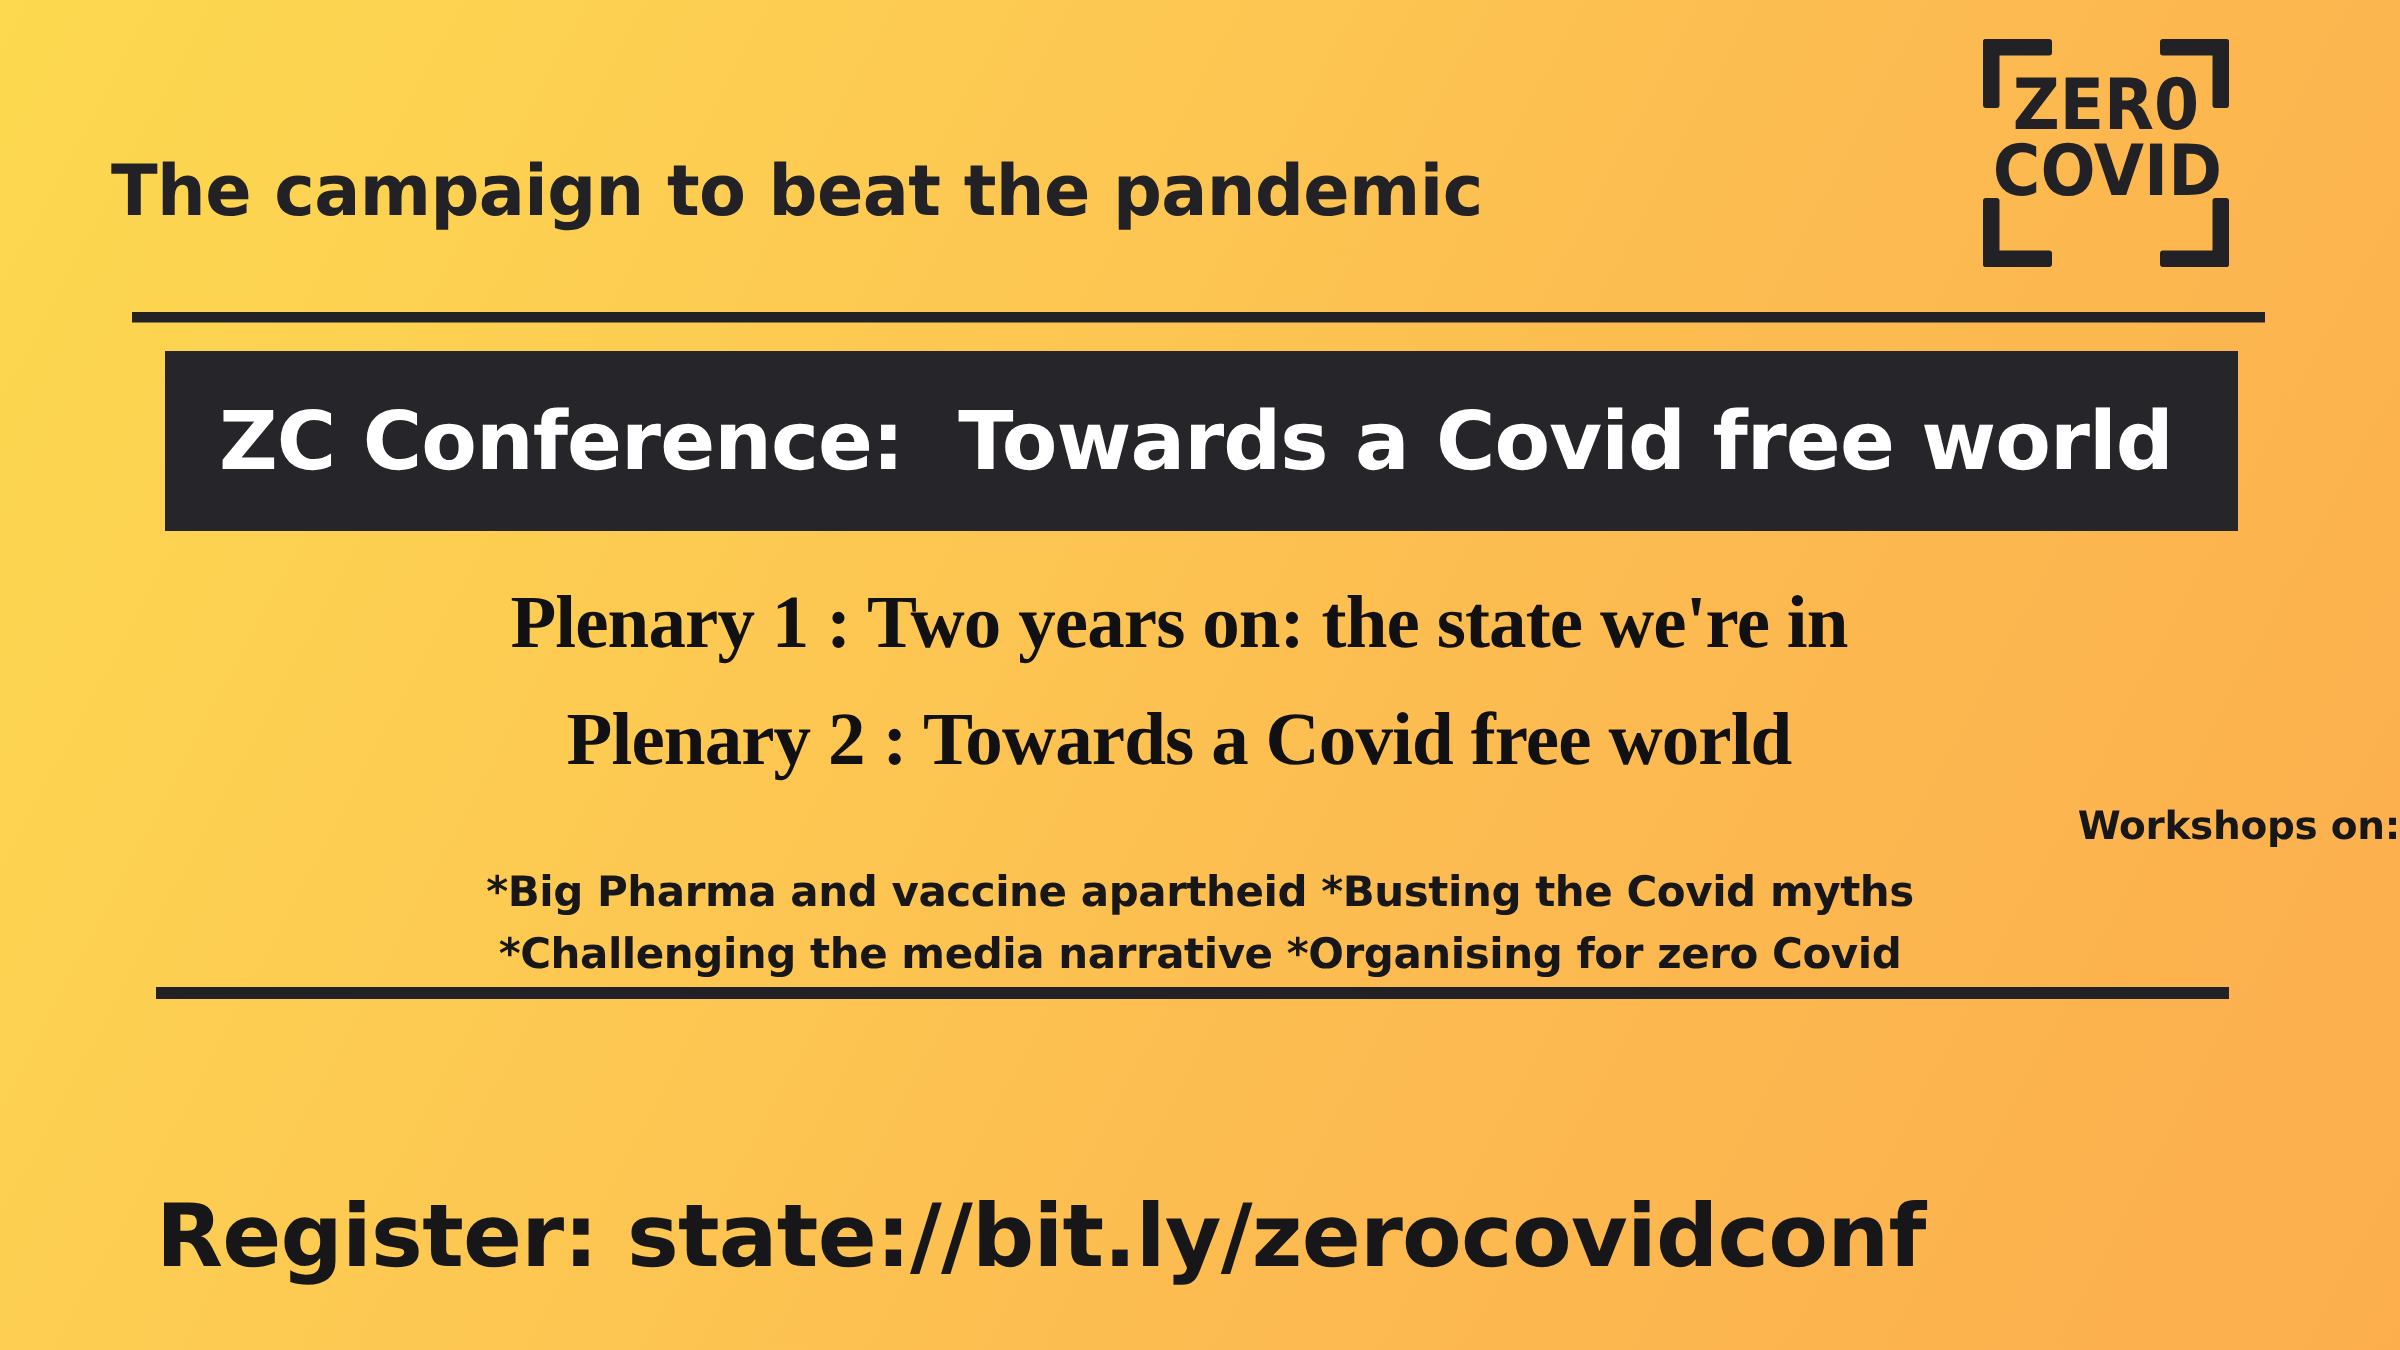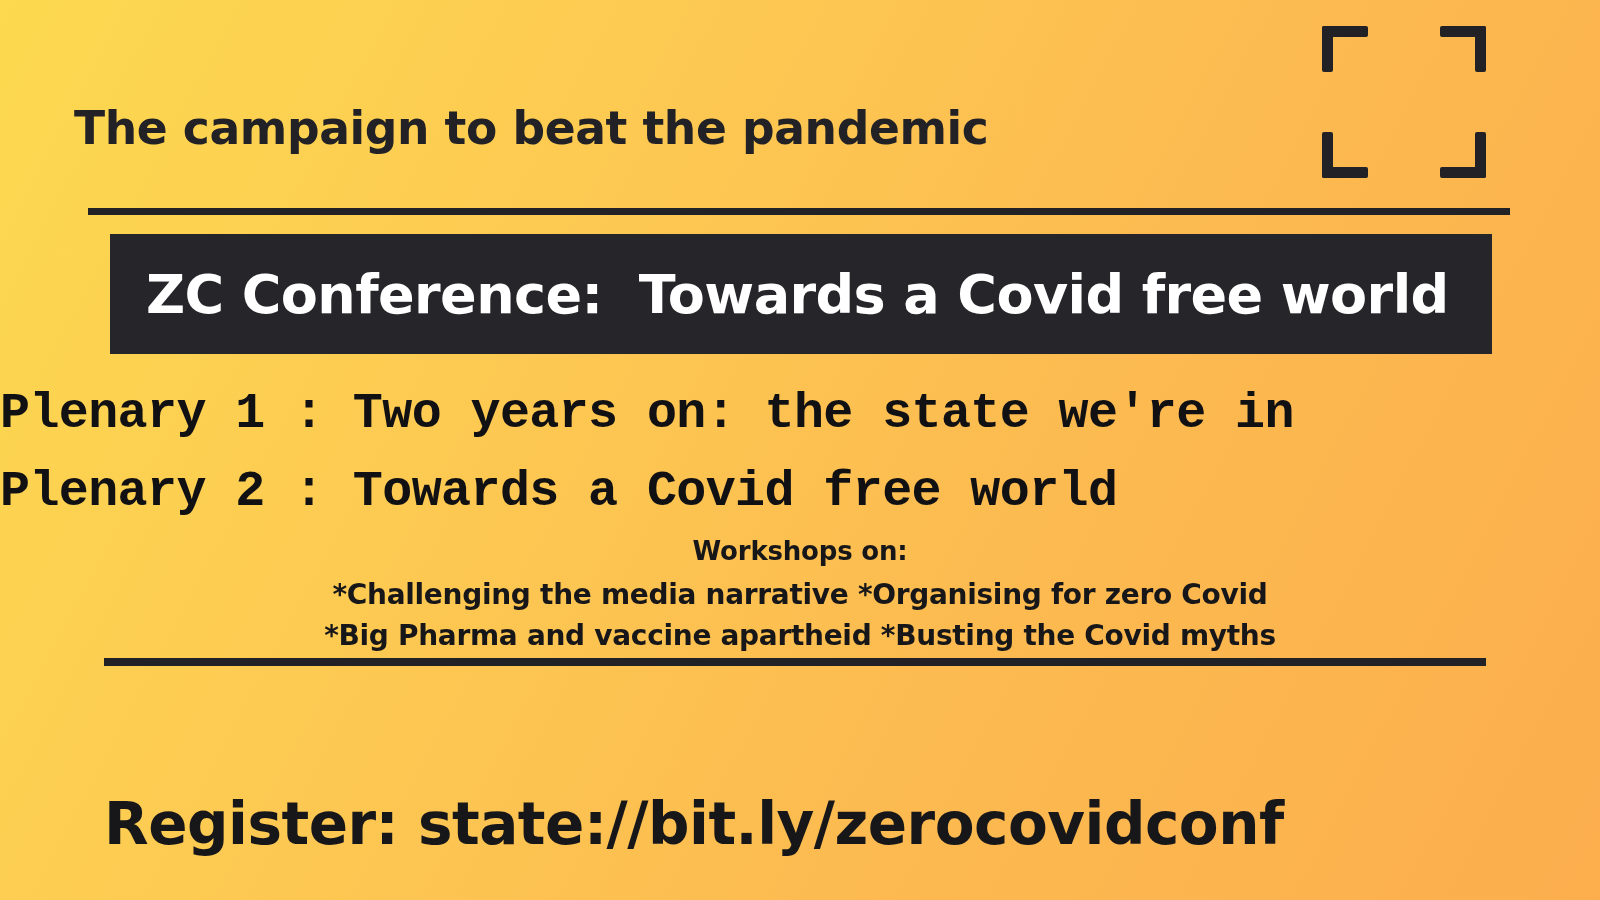--- a/index.html
+++ b/index.html
@@ -129,23 +129,23 @@
     font-size: 54px;
     letter-spacing: -0.6px;
     white-space: pre;
   }
 
   
   .plenary {
     position: absolute;
     left: 0;
     width: 1572px;
-    text-align: left;
+    text-align: center;
     color: #111114;
-    font-family: Liberation Mono, monospace;
+    font-family: Liberation Serif, serif;
     font-weight: bold;
     font-size: 50px;
     letter-spacing: -0.6px;
     white-space: nowrap;
   }
   #plenary-1 { top: 385px; }
   #plenary-2 { top: 463px; }
 
   
   #workshops {
@@ -155,20 +155,21 @@
     width: 1600px;
     text-align: center;
     color: #17171A;
     font-family: "DejaVu Sans", sans-serif;
     font-weight: bold;
   }
   #workshops-heading {
     font-size: 26px;
     letter-spacing: -0.2px;
     margin-bottom: 8px;
+    text-align: right;
   }
   .workshop-line {
     font-size: 28px;
     letter-spacing: -0.3px;
     line-height: 1.48;
     white-space: nowrap;
   }
 
   
   .footer-line {
@@ -199,36 +200,40 @@
         <span class="v"></span>
     </div>
     <div class="brk brk-bl">
       <span class="h"></span>
         <span class="v"></span>
     </div>
     <div class="brk brk-br">
       <span class="h"></span>
         <span class="v"></span>
     </div>
+    <div id="logo-words">
+      <span id="logo-zero">ZER0</span>
+      <span id="logo-covid">COVID</span>
+    </div>
   </div>
 
   <div id="headline">The campaign to beat the pandemic</div>
 
   <div class="rule" id="rule-top"></div>
 
   <div id="banner">
     <div id="banner-text">ZC Conference:  Towards a Covid free world</div>
   </div>
 
   <div class="plenary" id="plenary-1">Plenary 1 : Two years on: the state we're in</div>
   <div class="plenary" id="plenary-2">Plenary 2 : Towards a Covid free world</div>
 
   <div id="workshops">
     <div id="workshops-heading">Workshops on:</div>
+    <div class="workshop-line">*Big Pharma and vaccine apartheid *Busting the Covid myths</div>
     <div class="workshop-line">*Challenging the media narrative *Organising for zero Covid</div>
-    <div class="workshop-line">*Big Pharma and vaccine apartheid *Busting the Covid myths</div>
   </div>
 
   <div class="rule" id="rule-bottom"></div>
 
   <div class="footer-line" id="register-line">Register: state://bit.ly/zerocovidconf</div>
 
 </div>
 
 </body></html>

